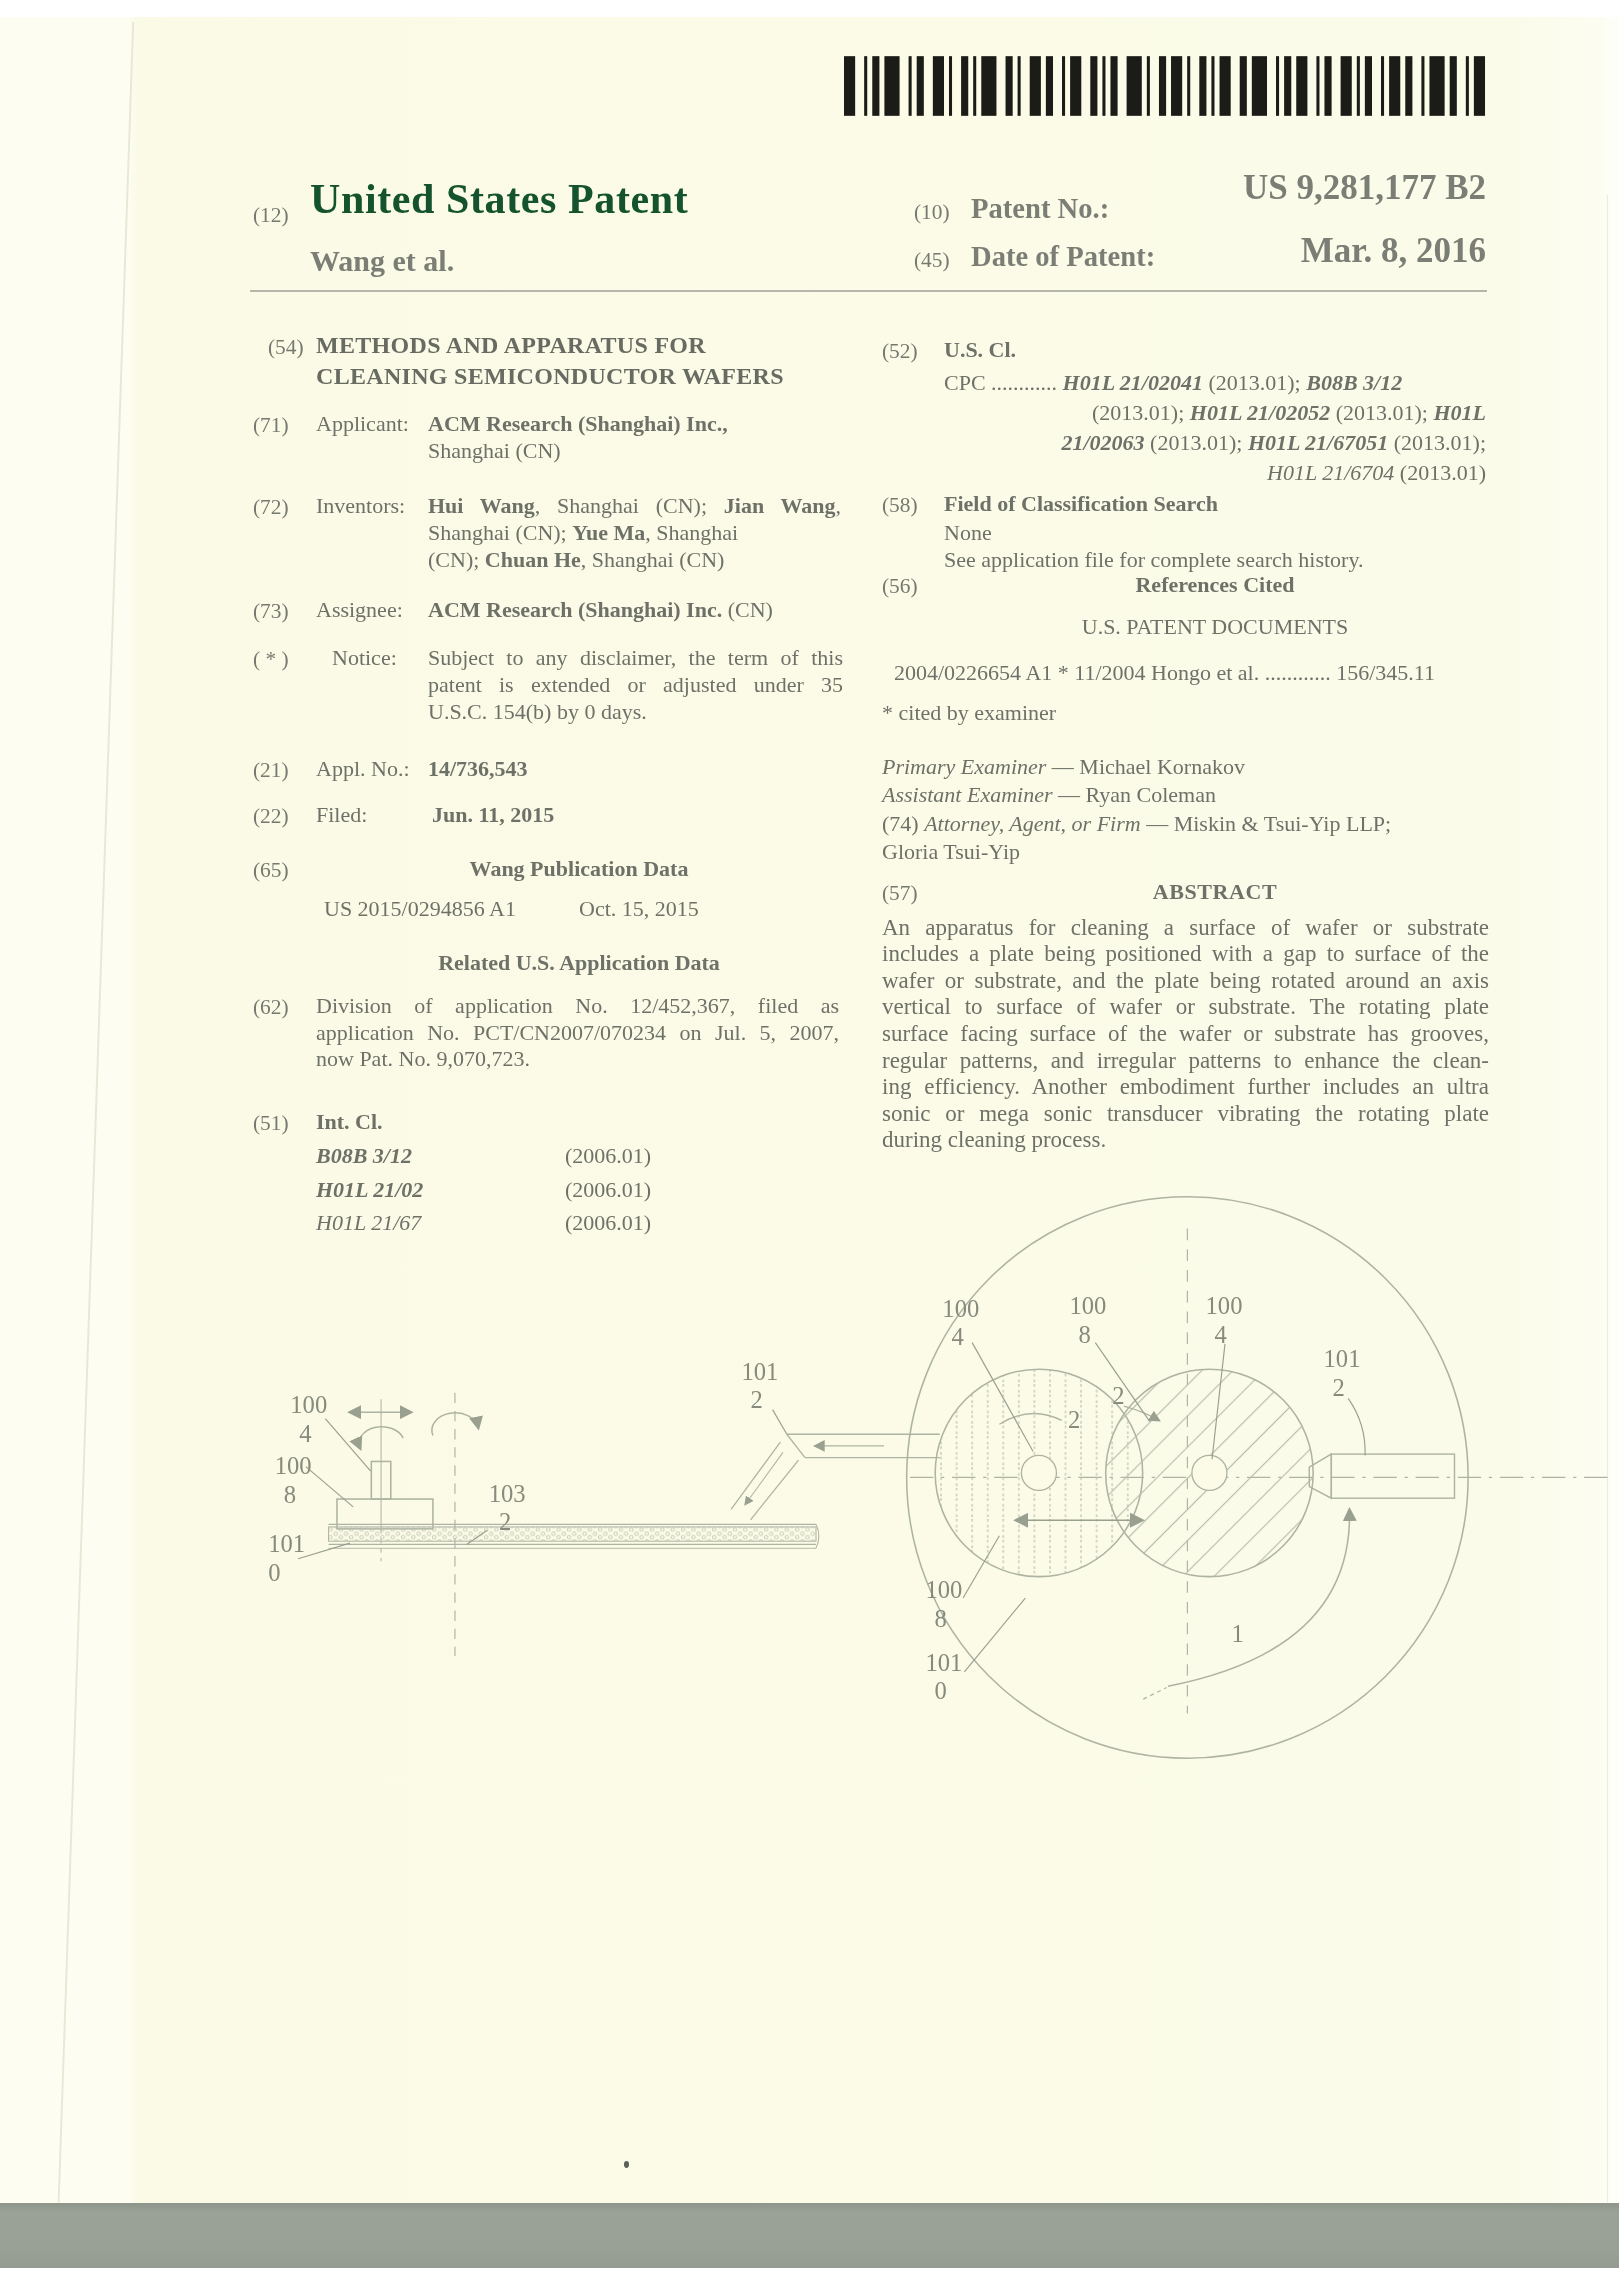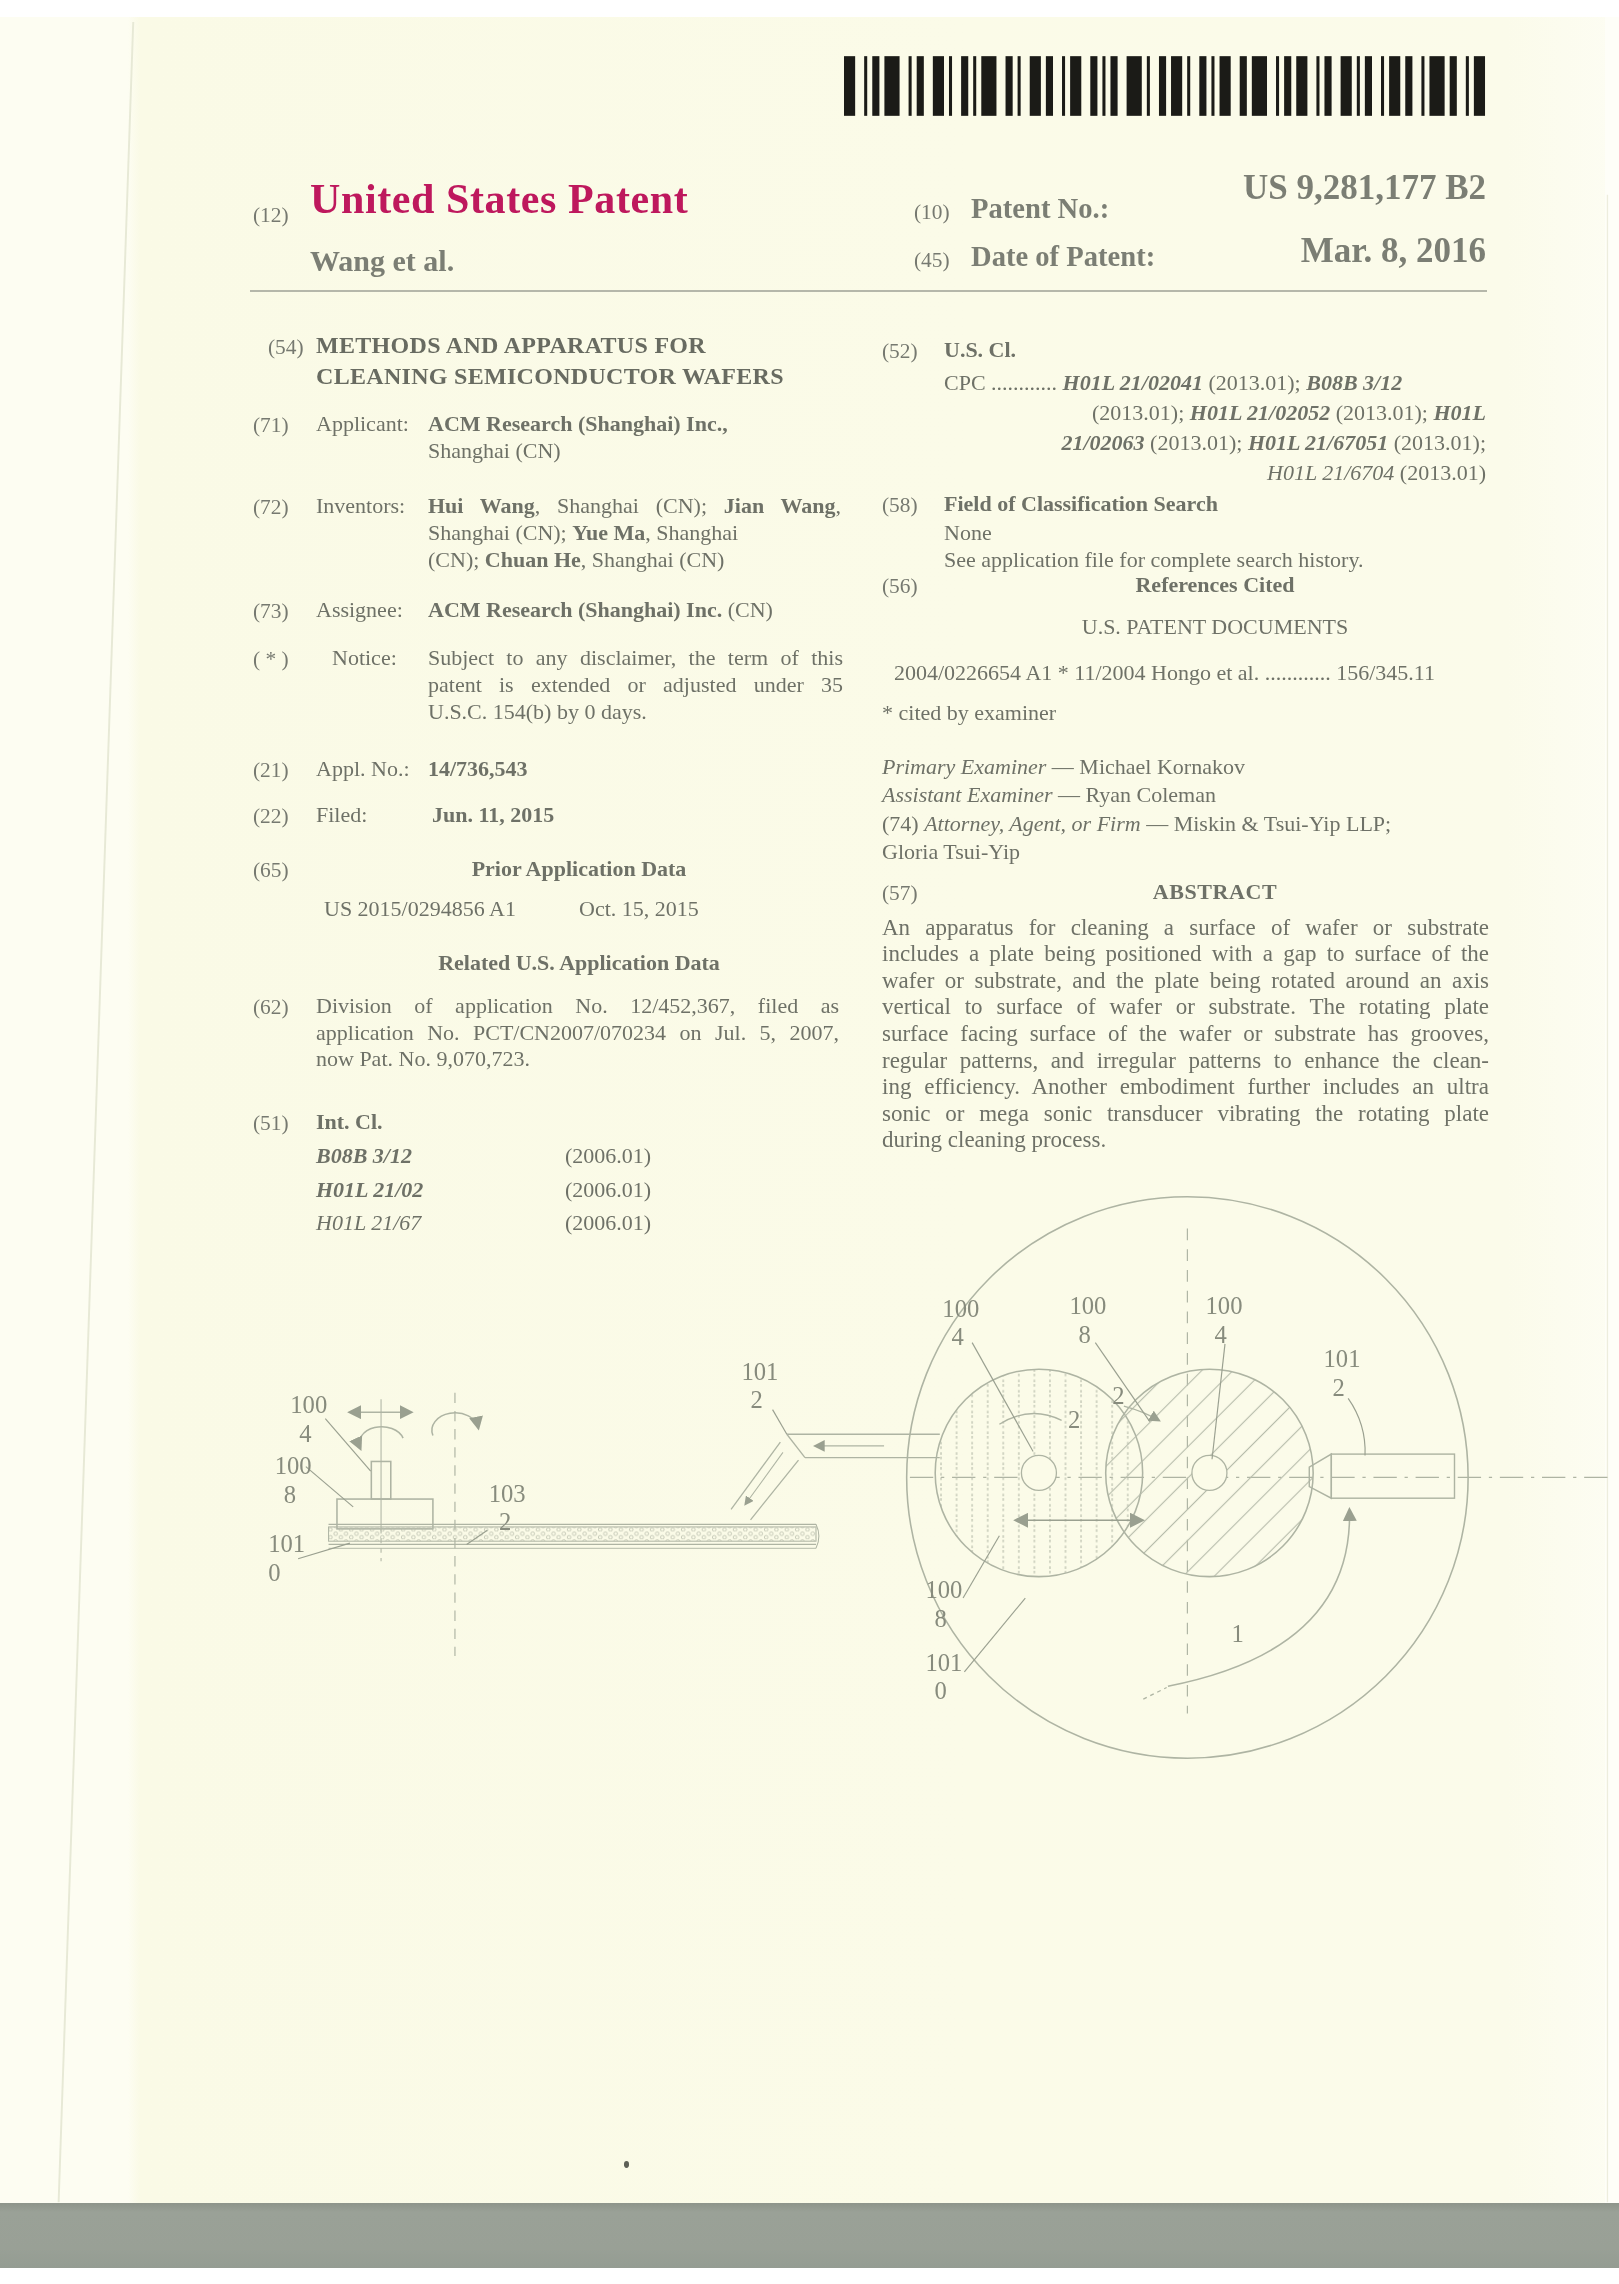--- a/index.html
+++ b/index.html
@@ -12,21 +12,21 @@
                background:linear-gradient(180deg,#8d948a 0px,#9aa197 9px,#99a096 70%,#949c92 100%);}
   .t{position:absolute;white-space:nowrap;font-size:22px;line-height:27px;color:#6e7167;}
   .b{font-weight:bold;}
   .i{font-style:italic;}
   .bi{font-weight:bold;font-style:italic;}
   .j{text-align:justify;text-align-last:justify;}
   .ctr{text-align:center;white-space:nowrap;}
   .rt-b{font-weight:bold;}
   .rt-i{font-style:italic;}
   .rt-bi{font-weight:bold;font-style:italic;}
-  .hdr-big{font-size:42px;font-weight:bold;color:#be185d;letter-spacing:0.6px;}
+  .hdr-big{font-size:42px;font-weight:bold;color:#14532d;letter-spacing:0.6px;}
   .hdr-mid{font-size:30px;font-weight:bold;color:#7b7e74;}
   .hdr-lbl{font-size:28.6px;font-weight:bold;color:#7b7e74;}
   .hdr-val{font-size:35px;font-weight:bold;color:#7b7e74;}
   .paren{font-size:21.4px;color:#767970;}
   .rule{position:absolute;background:#b5b7aa;}
   .bc-text{position:absolute;left:844px;top:101px;width:642px;text-align:center;
            font-size:26px;letter-spacing:2.6px;color:#8f928a;}
   .title-ln{font-weight:bold;font-size:24px;letter-spacing:0.3px;color:#686b61;}
   svg text{font-family:"Liberation Serif",serif;}
   .dot{position:absolute;left:624px;top:2161px;width:5.2px;height:6.5px;background:#5d6056;border-radius:50%;}
@@ -132,21 +132,21 @@
 
   <div class="t paren" style="left:253px;top:757px;">(21)</div>
   <div class="t" style="left:316px;top:755px;">Appl. No.:</div>
   <div class="t b" style="left:428px;top:755px;">14/736,543</div>
 
   <div class="t paren" style="left:253px;top:803px;">(22)</div>
   <div class="t" style="left:316px;top:801px;">Filed:</div>
   <div class="t b" style="left:412px;top:801px;margin-left:20px;">Jun. 11, 2015</div>
 
   <div class="t paren" style="left:253px;top:857px;">(65)</div>
-  <div class="t b ctr" style="left:316px;top:855px;width:526px;">Prior Application Data</div>
+  <div class="t b ctr" style="left:316px;top:855px;width:526px;">Wang Publication Data</div>
   <div class="t" style="left:324px;top:895px;">US 2015/0294856 A1</div>
   <div class="t" style="left:579px;top:895px;">Oct. 15, 2015</div>
 
   <div class="t b ctr" style="left:316px;top:949px;width:526px;">Related U.S. Application Data</div>
 
   <div class="t paren" style="left:253px;top:994px;">(62)</div>
   <div class="t j" style="left:316px;top:992px;width:523px;">Division of application No. 12/452,367, filed as</div>
   <div class="t j" style="left:316px;top:1019px;width:523px;">application No. PCT/CN2007/070234 on Jul. 5, 2007,</div>
   <div class="t" style="left:316px;top:1045px;">now Pat. No. 9,070,723.</div>
 

